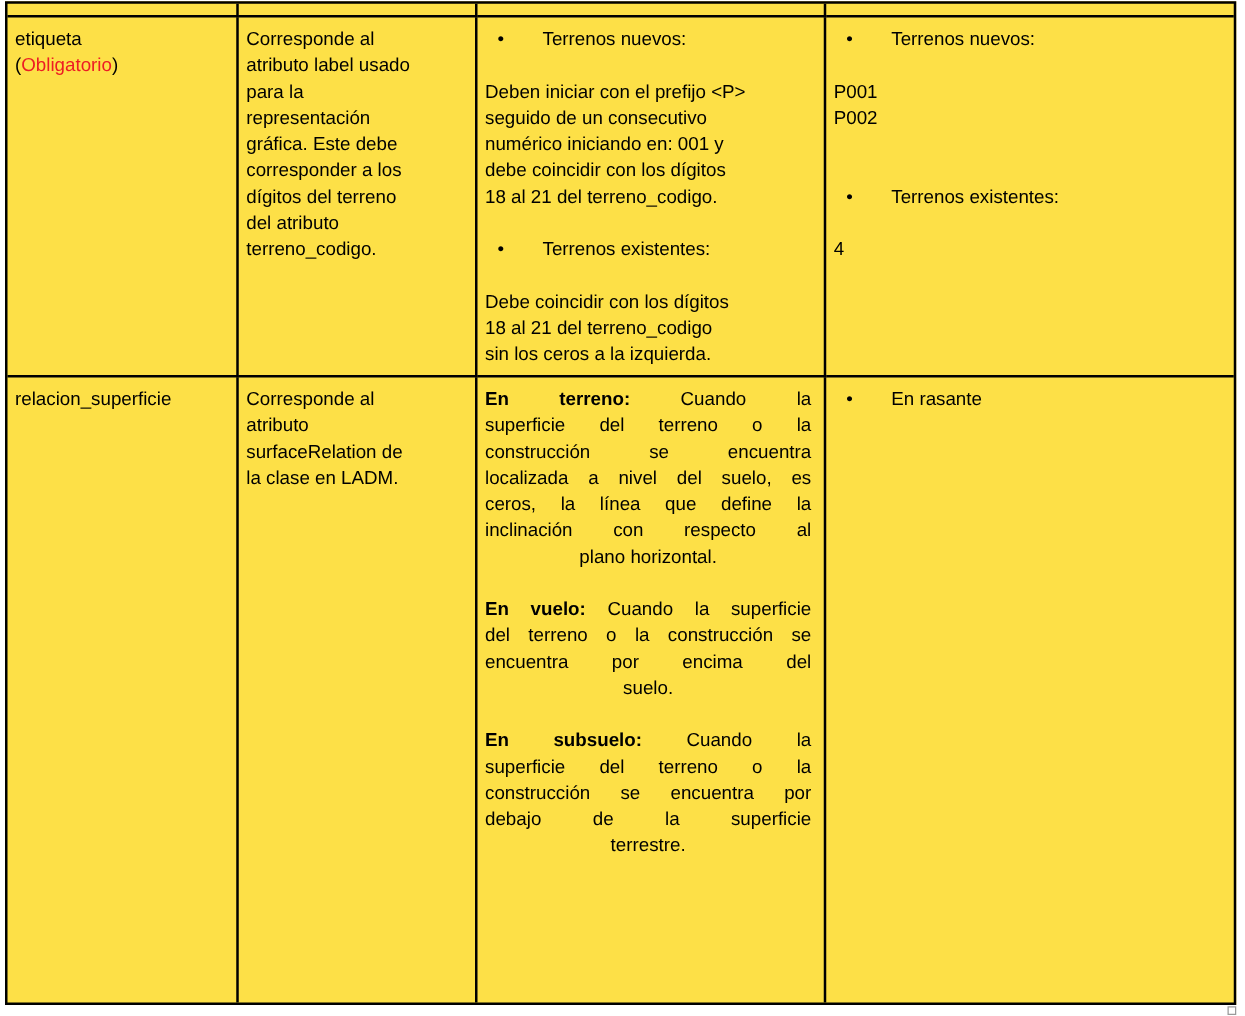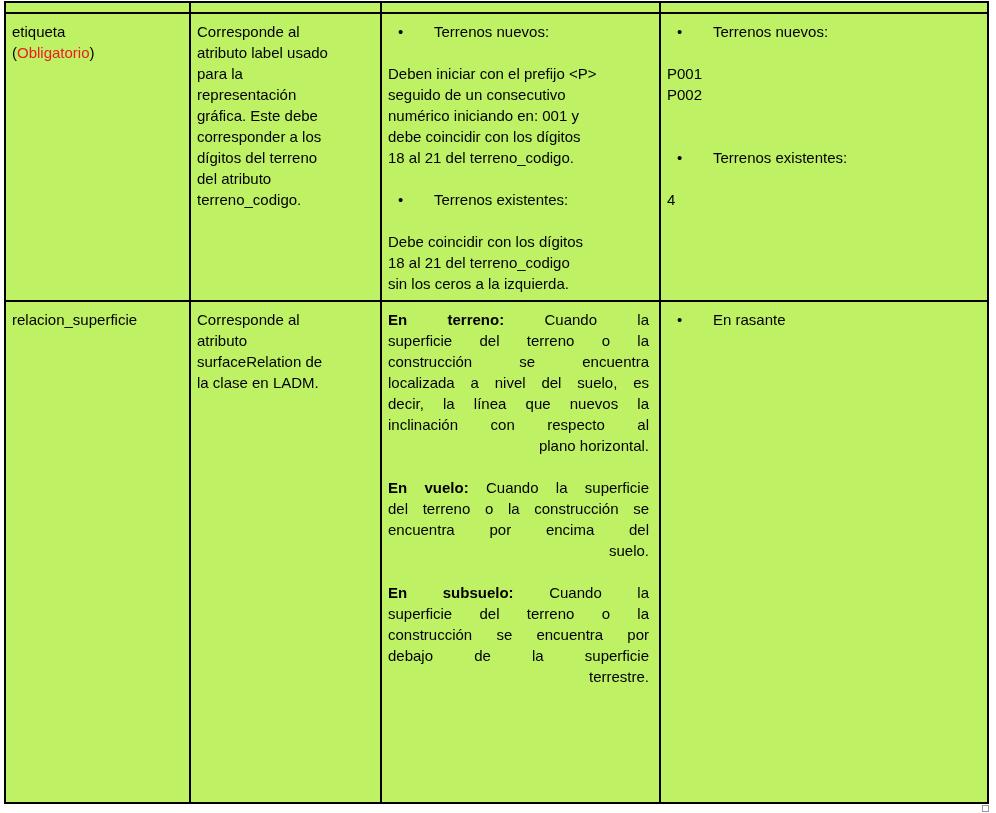--- a/index.html
+++ b/index.html
@@ -8,42 +8,42 @@
     width:996px; height:813px; position:relative; overflow:hidden;
     font-family:"Liberation Sans","DejaVu Sans",sans-serif;
     color:var(--text,#000);
   }
   .tbl {
     position:absolute; left:4px; top:1px;
     border:2px solid var(--border,#000);
     display:grid;
     grid-template-columns:185px 191px 279px 326px;
     grid-template-rows:11px 288px 500px;
-    background:#bef264;
+    background:#fde047;
   }
   .cell {
     border-right:2px solid var(--border,#000);
     border-bottom:2px solid var(--border,#000);
     padding:7px 10px 0 6px;
     font-size:15px; line-height:21px;
     overflow:hidden;
   }
   .cell.last-col { border-right:none; }
   .cell.last-row { border-bottom:none; }
   .cell.sliver { padding:0; }
   .prelines { white-space:pre-line; }
   .red  { color:var(--obligatorio,#ed1c24); }
   .blue { color:var(--opcional,#3c78d8); }
   .opc  { margin-top:21px; }
   .brow { display:flex; }
   .bullet { flex:none; width:46px; padding-left:10px; }
   .sp { height:21px; }
   .centerline { text-align:left; }
   .jline { text-align:justify; text-align-last:justify; }
-  .jlast { text-align:right; }
+  .jlast { text-align:center; }
   .jpara b { font-weight:bold; }
   .resize-handle {
     position:absolute; left:982px; top:805px; width:7px; height:7px;
     border:1px solid #9a9a9a; background:#fff;
   }
 </style>
 </head>
 <body>
 
 <div class="tbl">
@@ -120,21 +120,21 @@
 surfaceRelation de
 la clase en LADM.</div>
   </div>
 
   <div class="cell last-row">
     <div class="jpara">
       <div class="jline"><b>En terreno:</b><span> Cuando la</span></div>
       <div class="jline">superficie del terreno o la</div>
       <div class="jline">construcción se encuentra</div>
       <div class="jline">localizada a nivel del suelo, es</div>
-      <div class="jline">decir, la línea que nuevos la</div>
+      <div class="jline">ceros, la línea que define la</div>
       <div class="jline">inclinación con respecto al</div>
       <div class="jlast">plano horizontal.</div>
     </div>
     <div class="sp"></div>
     <div class="jpara">
       <div class="jline"><b>En vuelo:</b><span> Cuando la superficie</span></div>
       <div class="jline">del terreno o la construcción se</div>
       <div class="jline">encuentra por encima del</div>
       <div class="jlast">suelo.</div>
     </div>

